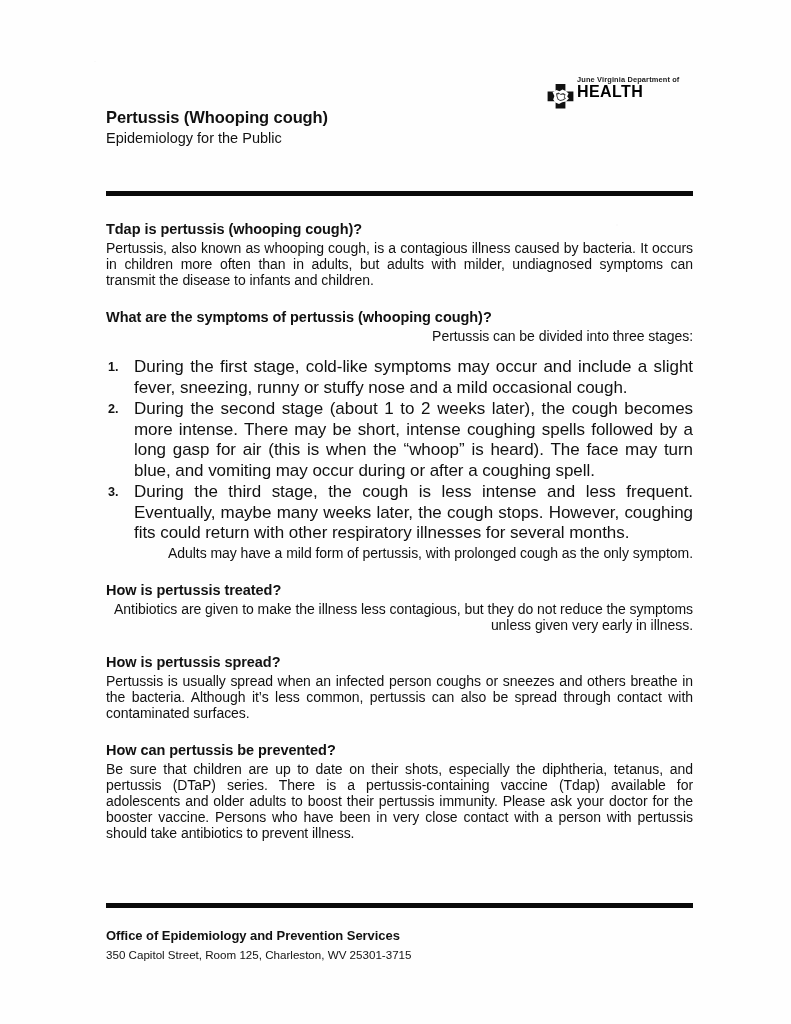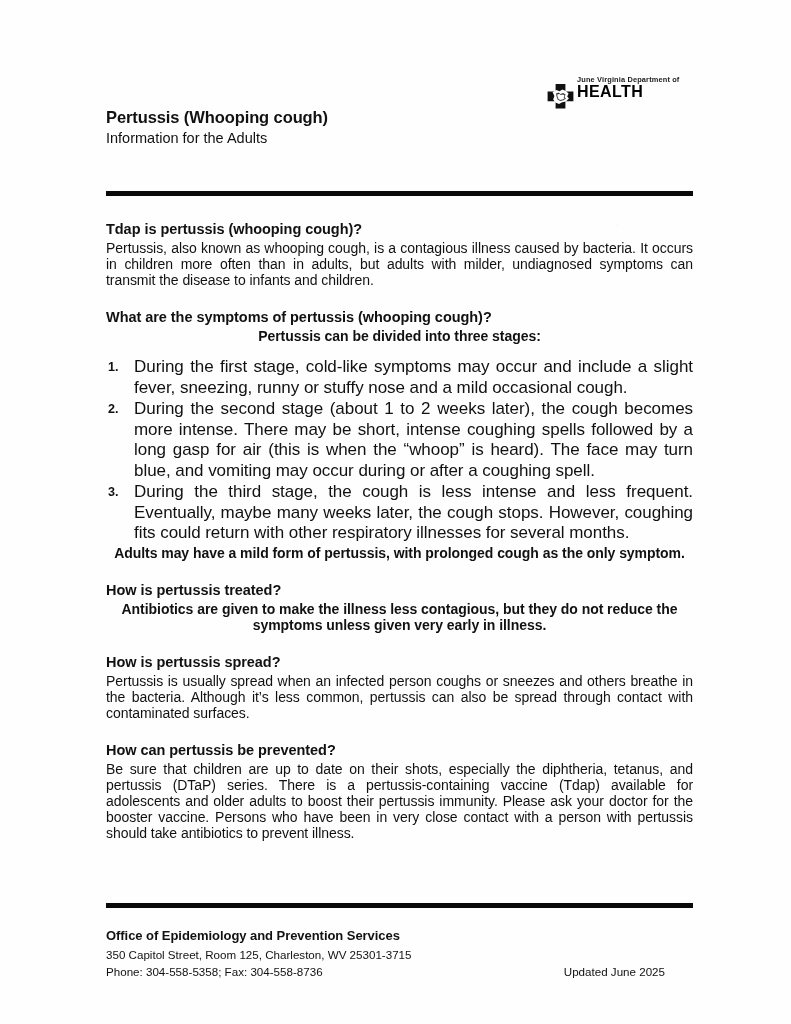--- a/index.html
+++ b/index.html
@@ -126,22 +126,21 @@
     letter-spacing: -0.05px;
   }
   p.para {
     font-size: 14px;
     line-height: 16px;
     margin: 0;
     text-align: justify;
     letter-spacing: -0.05px;
   }
   p.para.ragged {
-    text-align: center;
-    font-weight: bold;
+    text-align: right;
   }
   .section {
     margin-bottom: 20px;
   }
 
   ol.stages {
     margin: 13px 0 0 0;
     padding: 0;
     list-style: none;
     counter-reset: stageitem;
@@ -207,21 +206,21 @@
 </head>
 <body>
 
 <div class="page">
   <div class="scan-tint"></div>
 
   <div class="content">
 
     <div class="header">
       <h1 class="doc-title">Pertussis (Whooping cough)</h1>
-      <div class="doc-subtitle">Information for the Adults</div>
+      <div class="doc-subtitle">Epidemiology for the Public</div>
 
       <div class="logo">
         <div class="logo-mark">
           <svg viewBox="0 0 27 26" width="27" height="26" aria-hidden="true">
             <path d="M8.6 0 H18.4 V7.4 H26.4 V17.2 H18.4 V24.6 H8.6 V17.2 H0.6 V7.4 H8.6 Z" fill="#111111"></path>
             <path d="M5.6 8.3 L9.4 6.0 L12.6 7.3 L15.4 5.4 L18.8 7.0 L21.6 9.6
                      L20.2 12.4 L21.9 14.6 L18.9 17.4 L15.2 18.2 L12.0 20.1
                      L8.4 18.6 L6.2 15.4 L7.4 12.0 Z" fill="#ffffff"></path>
             <path d="M9.0 9.4 L11.6 8.6 L13.4 9.9 L16.2 8.9 L18.6 10.6 L17.6 13.0
                      L19.0 14.4 L16.4 16.2 L13.2 17.0 L10.6 15.6 L9.6 12.8 Z" fill="#3d3d3d"></path>
@@ -274,19 +273,15 @@
       </div>
 
     </div>
   </div>
 
   <div class="rule-bottom"></div>
 
   <div class="footer">
     <div class="footer-org">Office of Epidemiology and Prevention Services</div>
     <div class="footer-addr">350 Capitol Street, Room 125, Charleston, WV 25301-3715</div>
-    <div class="footer-row">
-      <div class="footer-phone">Phone: 304-558-5358; Fax: 304-558-8736</div>
-      <div class="footer-updated">Updated June 2025</div>
-    </div>
   </div>
 
 </div>
 
 </body></html>

